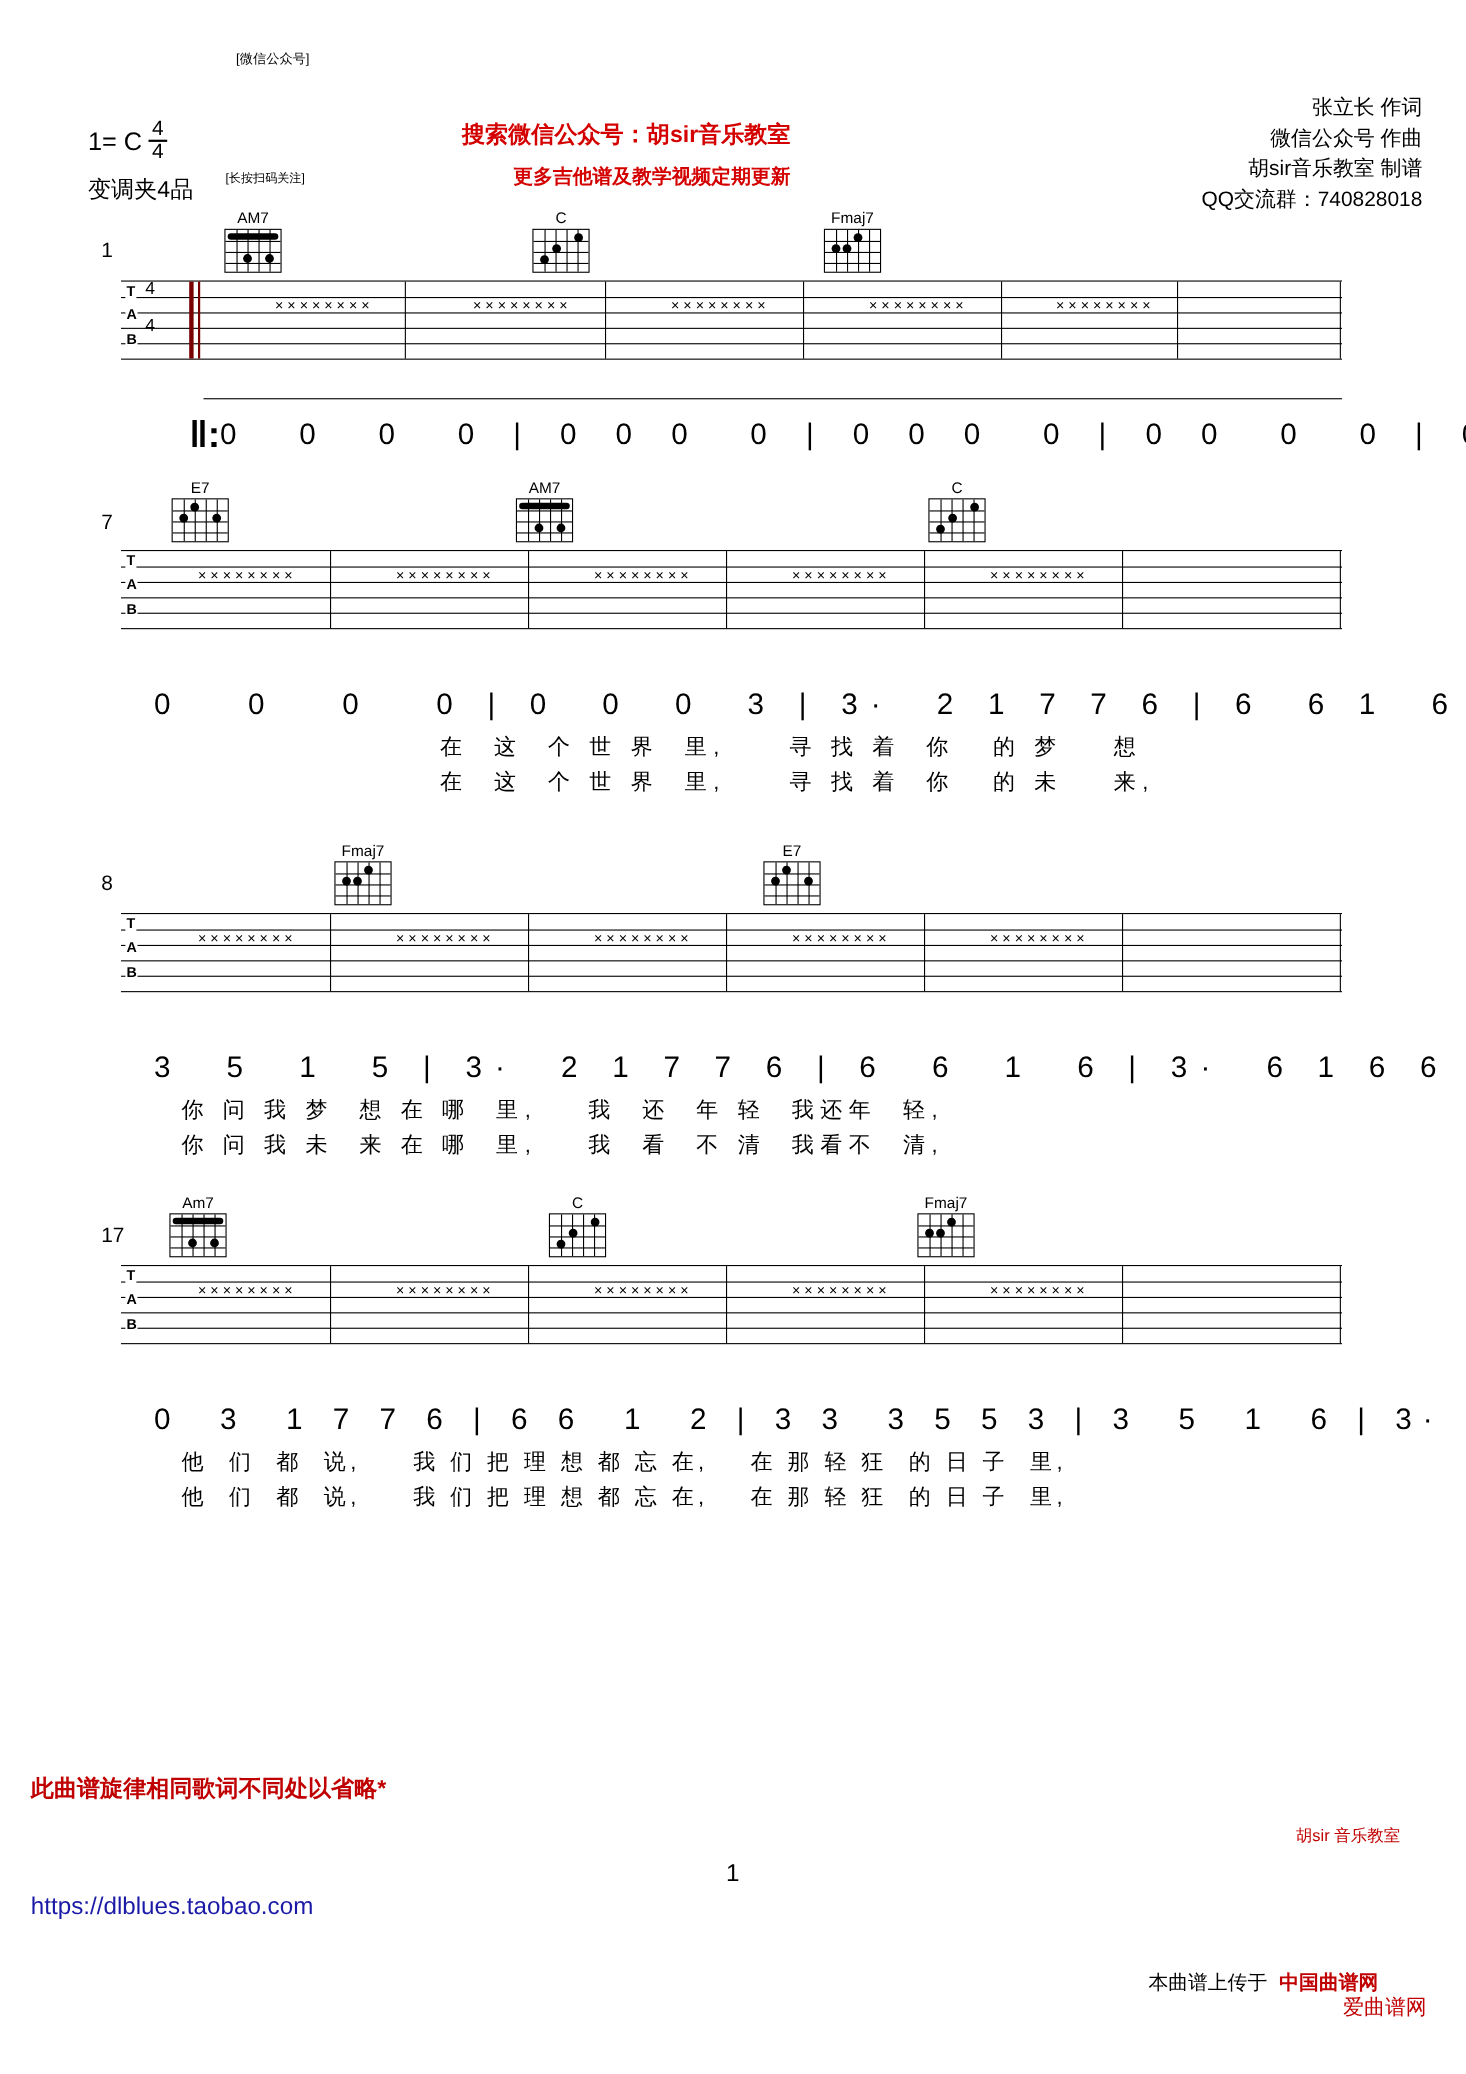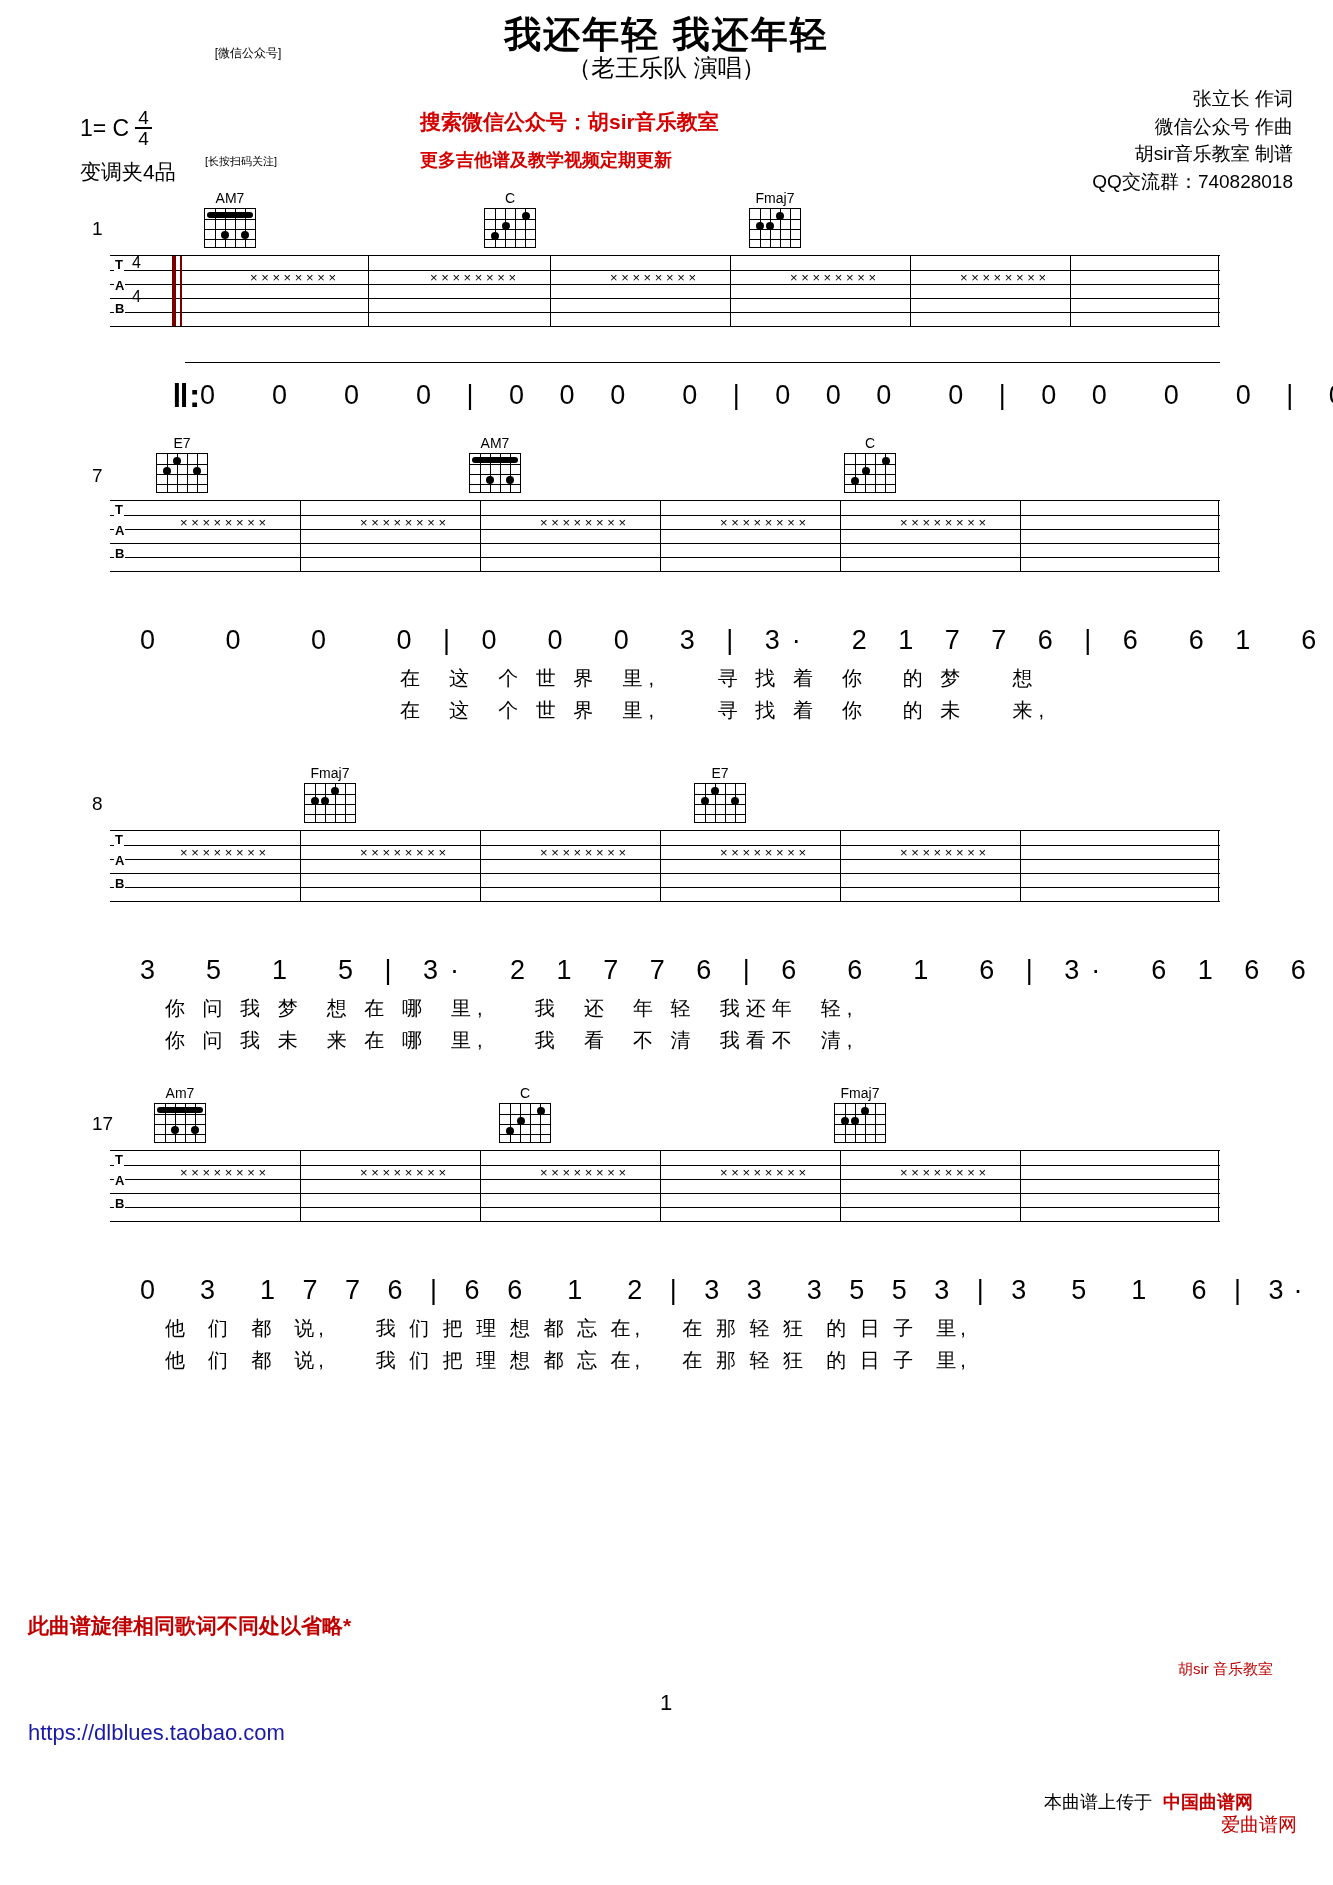--- a/index.html
+++ b/index.html
@@ -41,21 +41,21 @@
     border:1px solid #fff;
   }
   .qr-box::after{
     content:""; position:absolute; left:50%; top:50%; width:20px;height:20px;
     transform:translate(-50%,-50%); border-radius:4px;
   }
   .qr-foot { font-size:11px; margin-top:3px; }
 
   .promo { position:absolute; left:420px; top:108px; }
   .promo .p1 { color:#d40000; font-weight:bold; font-size:21px; }
-  .promo .p2 { color:#d40000; font-weight:bold; font-size:18px; margin-top:12px; }
+  .promo .p2 { color:#d40000; font-weight:bold; font-size:18px; margin-top:12px;text-align:right; }
 
   .credits { position:absolute; right:40px; top:85px; text-align:right; font-size:19px; line-height:1.45; }
   .credits .qq { font-size:19px; }
 
   
   .system { position:absolute; left:0; width:1333px; }
   .barnum { position:absolute; font-size:19px; }
 
   .tab {
     position:absolute; left:110px; width:1110px; height:72px;
@@ -96,22 +96,20 @@
   .logo .music { font-size:30px; font-weight:bold; color:#c00000; }
   .logo .sub { font-size:15px; color:#c00000; text-align:left; }
 
   .sitelogo { position:absolute; right:36px; top:1812px; font-size:19px; color:#c00000; }
 </style>
 </head>
 <body>
 
 <div class="page">
 
-  <div class="title">我还年轻 我还年轻</div>
-  <div class="subtitle">（老王乐队 演唱）</div>
 
   <div class="keyblock">
     <div class="kline">
       <span>1= C</span>
       <span class="frac">
         <span class="num">4</span>
         <span class="den">4</span>
       </span>
     </div>
     <div class="capo">变调夹4品</div>

